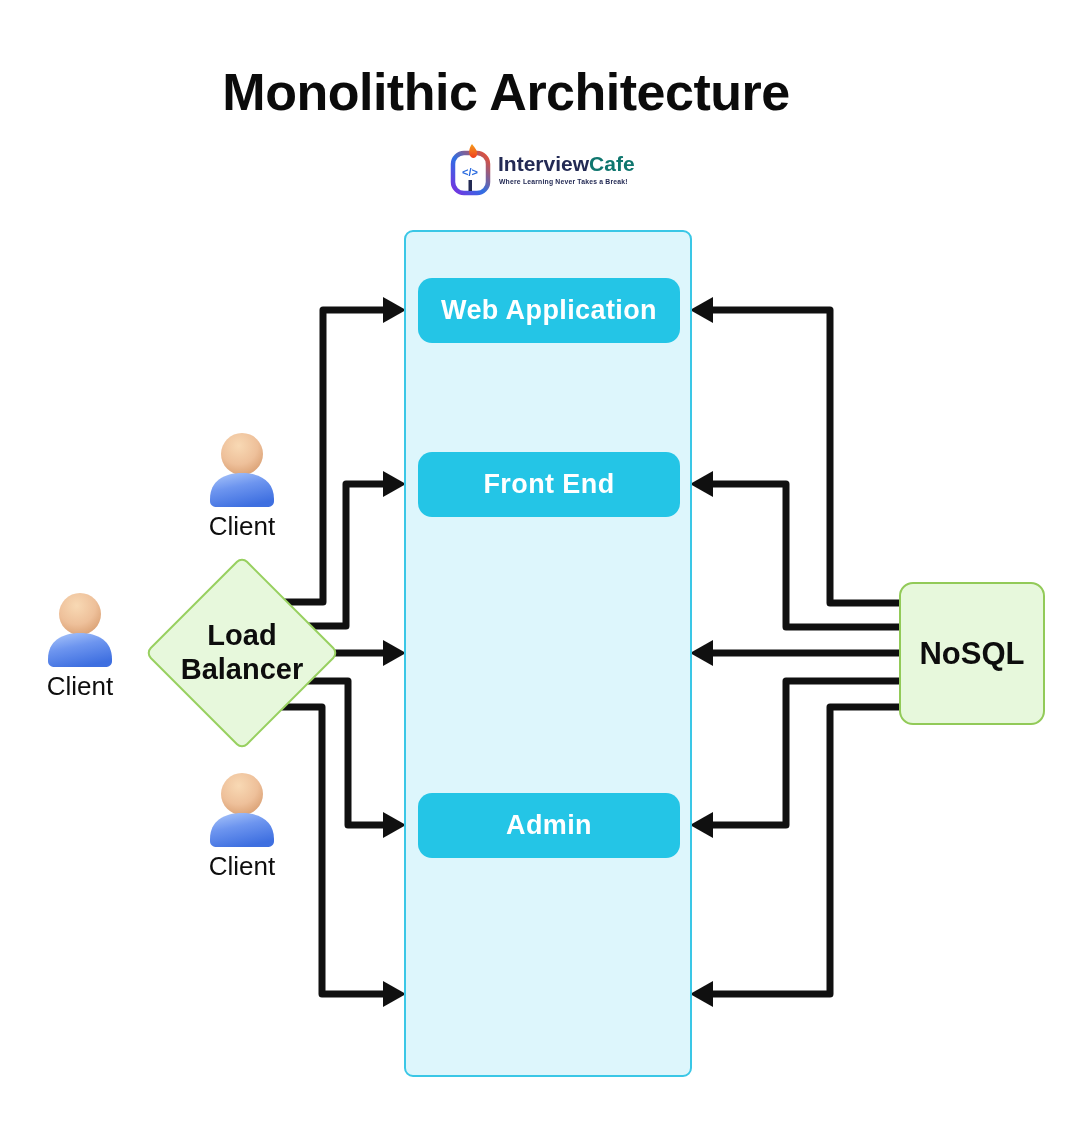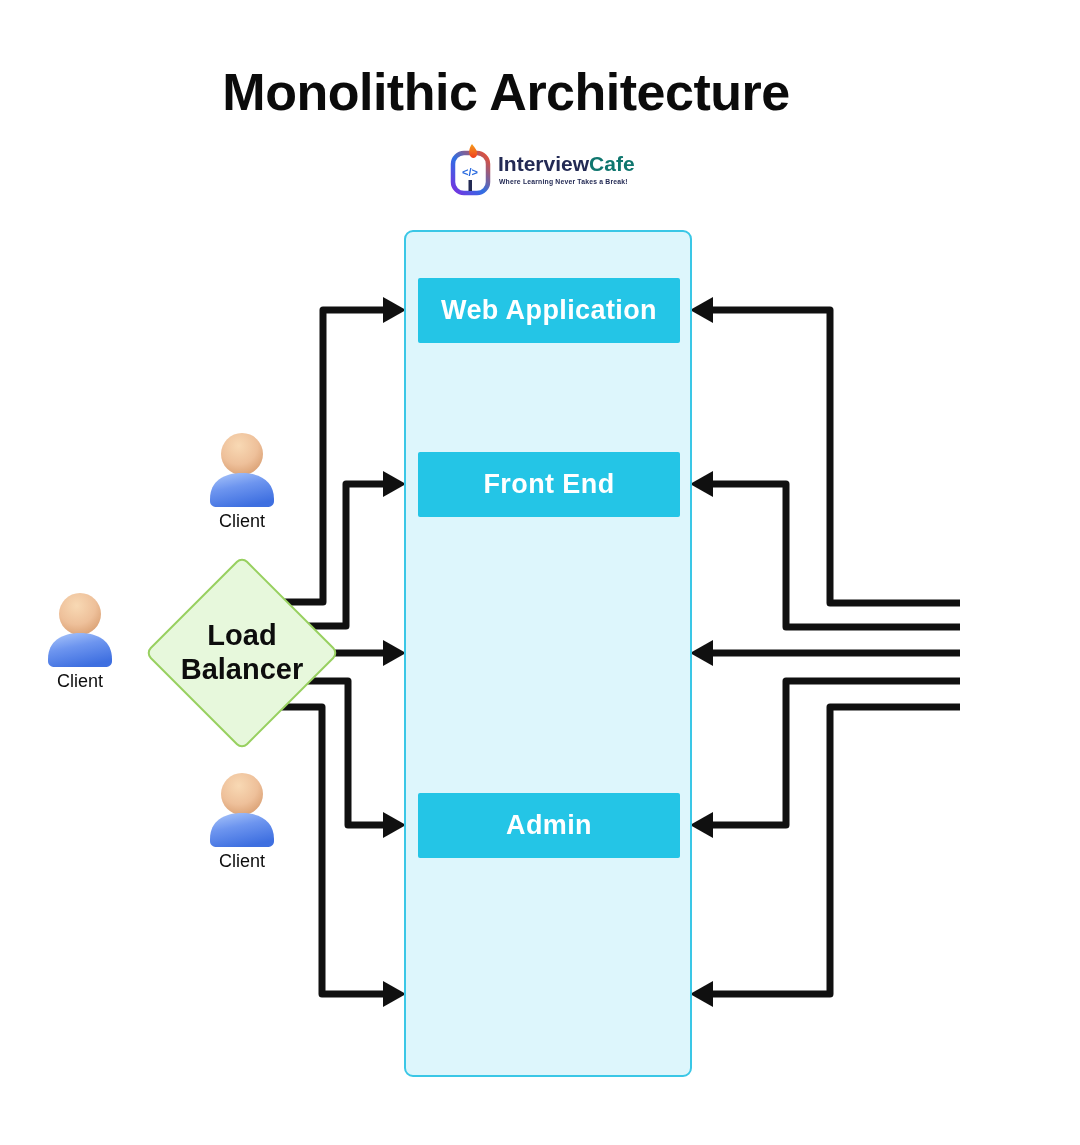--- a/index.html
+++ b/index.html
@@ -25,21 +25,21 @@
   .edges-svg{position:absolute;left:0;top:0;width:1080px;height:1145px;}
   .edge{stroke:#101010;stroke-width:7;fill:none;stroke-linejoin:round;stroke-linecap:butt;}
   .arrowhead{fill:#101010;stroke:none;}
   
   .container-box{
     position:absolute;left:404px;top:230px;width:288px;height:847px;
     background:#ddf6fc;border:2px solid #3ac7e6;border-radius:9px;box-sizing:border-box;
   }
   .module{
     position:absolute;left:418px;width:262px;height:65px;
-    background:#24c5e6;border-radius:2px;
+    background:#24c5e6;border-radius:14px;
     display:flex;align-items:center;justify-content:center;
     color:#ffffff;font-size:27px;font-weight:700;letter-spacing:0.4px;
   }
   .m1{top:278px}.m2{top:452px}.m3{top:621px}.m4{top:793px}.m5{top:962px}
   
   .diamond{
     position:absolute;left:173px;top:584px;width:138px;height:138px;
     background:#e7f8dc;border:2px solid #98d060;border-radius:8px;box-sizing:border-box;
     transform:rotate(45deg);
   }
@@ -53,21 +53,21 @@
     background:#e7f8dc;border:2.5px solid #92ca58;border-radius:14px;box-sizing:border-box;
     display:flex;align-items:center;justify-content:center;
     font-size:31px;font-weight:700;color:#0d0d0d;
   }
   
   .client{position:absolute;width:120px;text-align:center;}
   .c-top{left:182px;top:433px;}
   .c-left{left:20px;top:593px;}
   .c-bottom{left:182px;top:773px;}
   .client svg{display:block;margin:0 auto;}
-  .client-label{margin-top:4px;font-size:18px;font-weight:500;color:#0e0e0e;}
+  .client-label{margin-top:4px;font-size:26px;font-weight:500;color:#0e0e0e;}
 </style>
 </head>
 <body>
 
 <div class="stage">
 
   <div class="title">Monolithic Architecture</div>
 
   <div class="brand-row">
     <svg class="brand-icon" width="46" height="52" viewBox="0 0 46 52">
@@ -132,20 +132,21 @@
   <div class="module m1">Web Application</div>
   <div class="module m2">Front End</div>
   <div class="module m4">Admin</div>
 
   <div class="diamond"></div>
   <div class="diamond-label">
     <span>Load</span><br>
     <span>Balancer</span>
   </div>
 
+  <div class="nosql">NoSQL</div>
 
   <div class="client c-top">
     <svg width="72" height="74" viewBox="0 0 72 74">
       <circle cx="36" cy="21" r="21" fill="url(#headGrad)"></circle>
       <path d="M4 66 C4 48 18 40 36 40 C54 40 68 48 68 66 L68 68 C68 72 65 74 61 74 L11 74 C7 74 4 72 4 68 Z" fill="url(#bodyGrad)"></path>
     </svg>
     <div class="client-label">Client</div>
   </div>
 
   <div class="client c-left">

